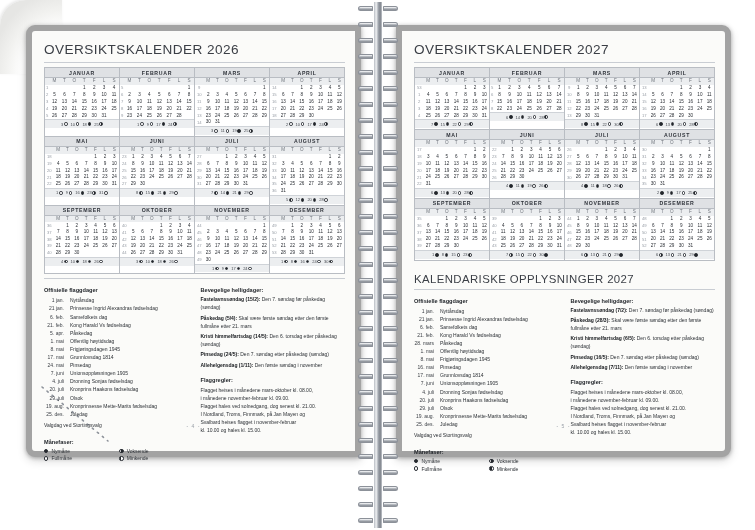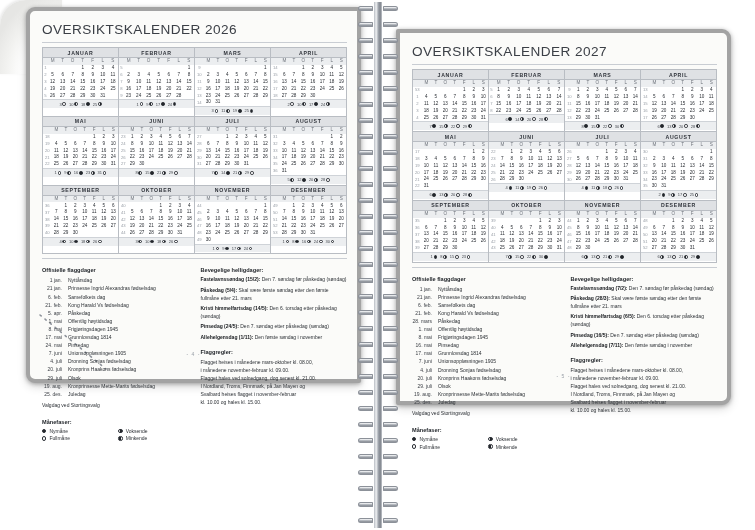--- a/index.html
+++ b/index.html
@@ -8,29 +8,29 @@
     background: #ffffff;
     font-family: "Liberation Sans", sans-serif;
     overflow: hidden;
     position: relative;
   }
   #stage { position: absolute; inset: 0; }
 
   
   .page {
     position: absolute;
-    top: 7px;
+    top: 25px;
     width: 335px;
-    height: 376px;
+    height: 432px;
     background: #fbfbf9;
-    border: 4px solid #a3a3a3;
+    border: 6px solid #a3a3a3;
     box-shadow: 0 1px 4px rgba(0,0,0,.30), 0 4px 10px rgba(0,0,0,.14);
   }
   .page.left  { left: 26px;  border-radius: 9px 2px 2px 9px; }
-  .page.right { left: 396px; border-radius: 2px 9px 9px 2px; margin-top: 22px; }
+  .page.right { left: 396px; border-radius: 2px 9px 9px 2px; }
 
   
   .curl {
     position: absolute; left: 0; top: 0; width: 62px; height: 74px;
     background: radial-gradient(115% 110% at 100% 100%, #ffffff 56%, #f2f2f0 78%, #e6e6e4 100%);
     border-radius: 26px 0 0 0;
     box-shadow: -1px -1px 3px rgba(0,0,0,.10);
     z-index: 0;
   }
 
@@ -2066,20 +2066,21 @@
             </table>
             <div class="moon-strip">
               <span class="mp">6<i class="gl wax"></i></span>
               <span class="mp">13<i class="gl full"></i></span>
               <span class="mp">21<i class="gl wan"></i></span>
               <span class="mp">29<i class="gl new"></i></span>
             </div>
           </div>
         </div>
 
+      <div class="info-head">KALENDARISKE OPPLYSNINGER 2027</div>
       <div class="info-rule"></div>
 
       <div class="cols">
         <div class="col">
           <div class="sec-h">Offisielle flaggdager</div>
           <div>
               <div class="flagrow">
                 <span class="d">1 jan.</span>
                 <span class="t">Nyttårsdag</span>
               </div>

